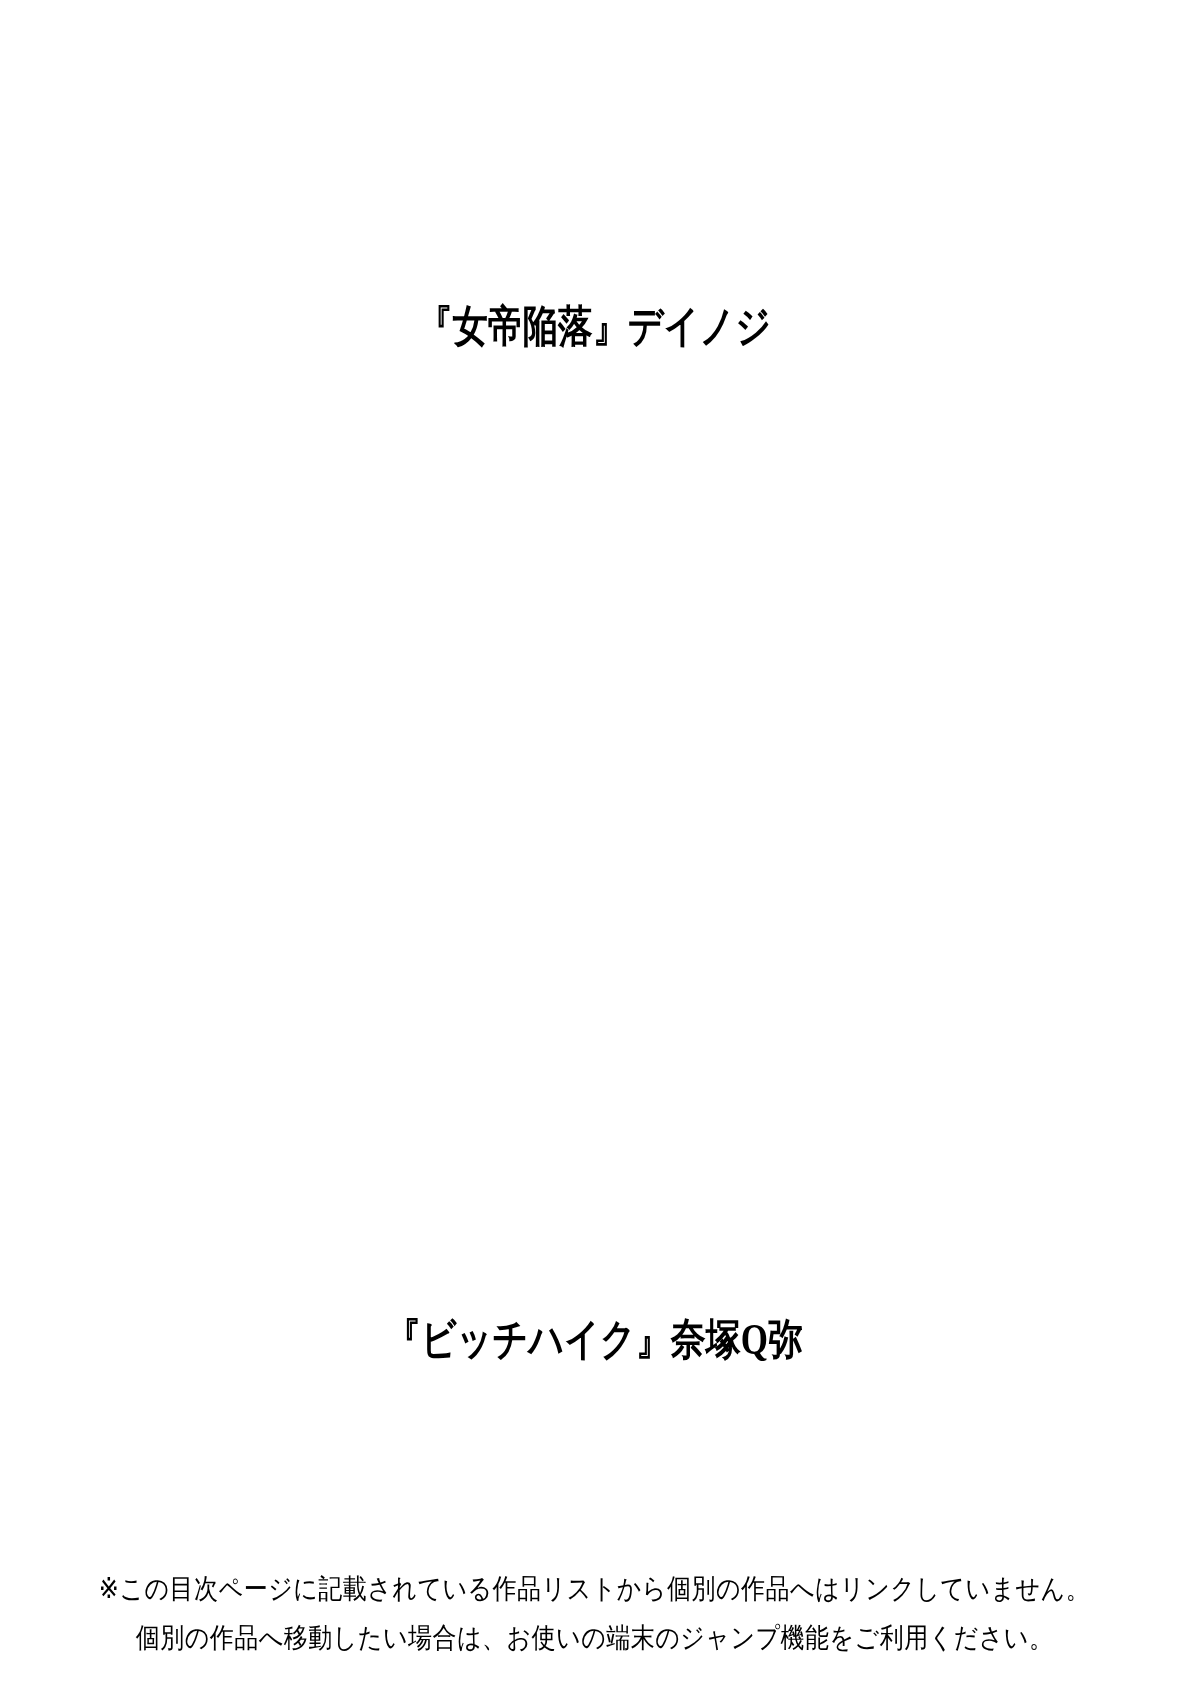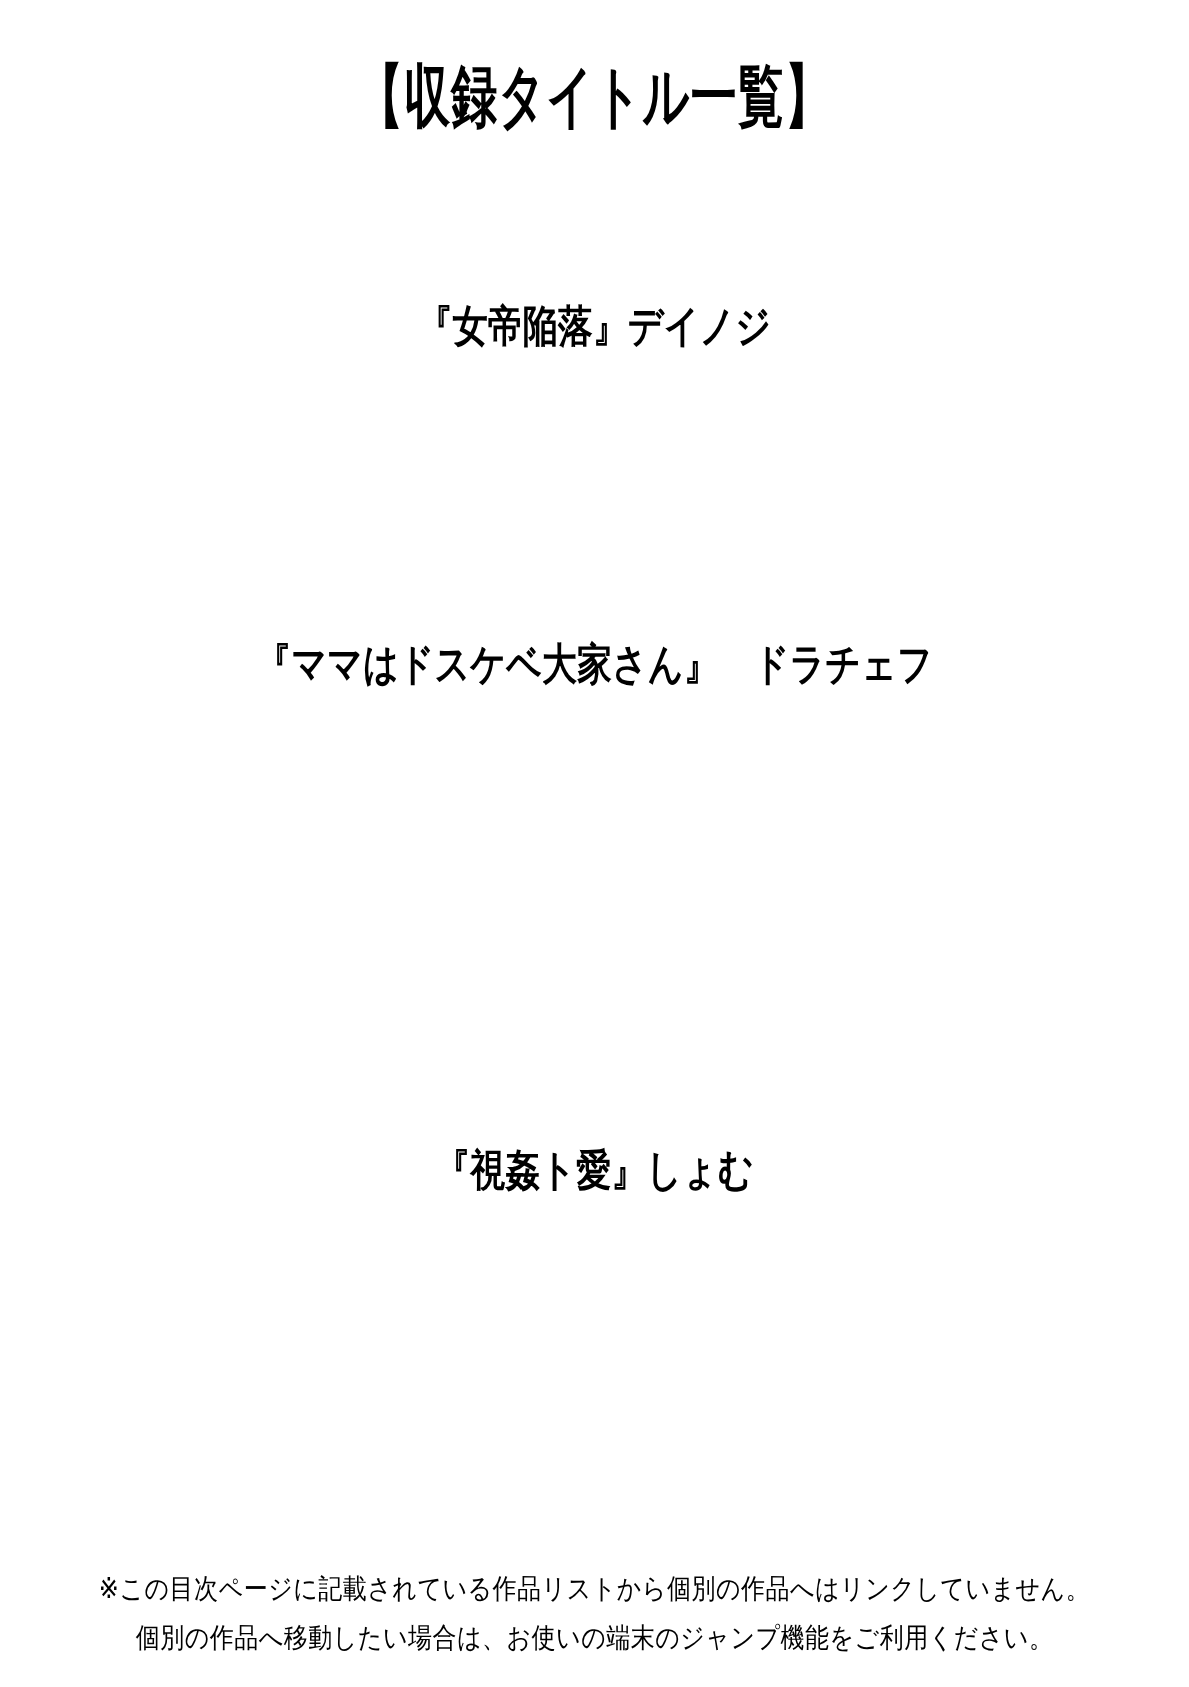--- a/index.html
+++ b/index.html
@@ -51,39 +51,33 @@
     font-size: 24px;
     letter-spacing: 0.5px;
   }
   .notice-line .stretch { transform: scaleY(1.15); }
 </style>
 </head>
 <body>
 
 <div class="page">
 
-  <h1 class="line title-line" style="top:97px; margin:0;">
-    <span class="stretch">【収録タイトル一覧】</span>
-  </h1>
 
   <div class="line entry-line" style="top:327px">
     <span class="stretch">『女帝陥落』デイノジ</span>
   </div>
 
 
-  <div class="line entry-line" style="top:665px">
-    <span class="stretch">『ママはドスケベ大家さん』　ドラチェフ</span>
-  </div>
 
 
 
-  <div class="line entry-line" style="top:1171px">
-    <span class="stretch">『視姦ト愛』しょむ</span>
+
+  <div class="line entry-line" style="top:1340px">
+    <span class="stretch">『ビッチハイク』奈塚Q弥</span>
   </div>
-
 
   <div class="line notice-line" style="top:1589px">
     <span class="stretch">※この目次ページに記載されている作品リストから個別の作品へはリンクしていません。</span>
   </div>
 
   <div class="line notice-line" style="top:1638px">
     <span class="stretch">個別の作品へ移動したい場合は、お使いの端末のジャンプ機能をご利用ください。</span>
   </div>
 
 </div>

